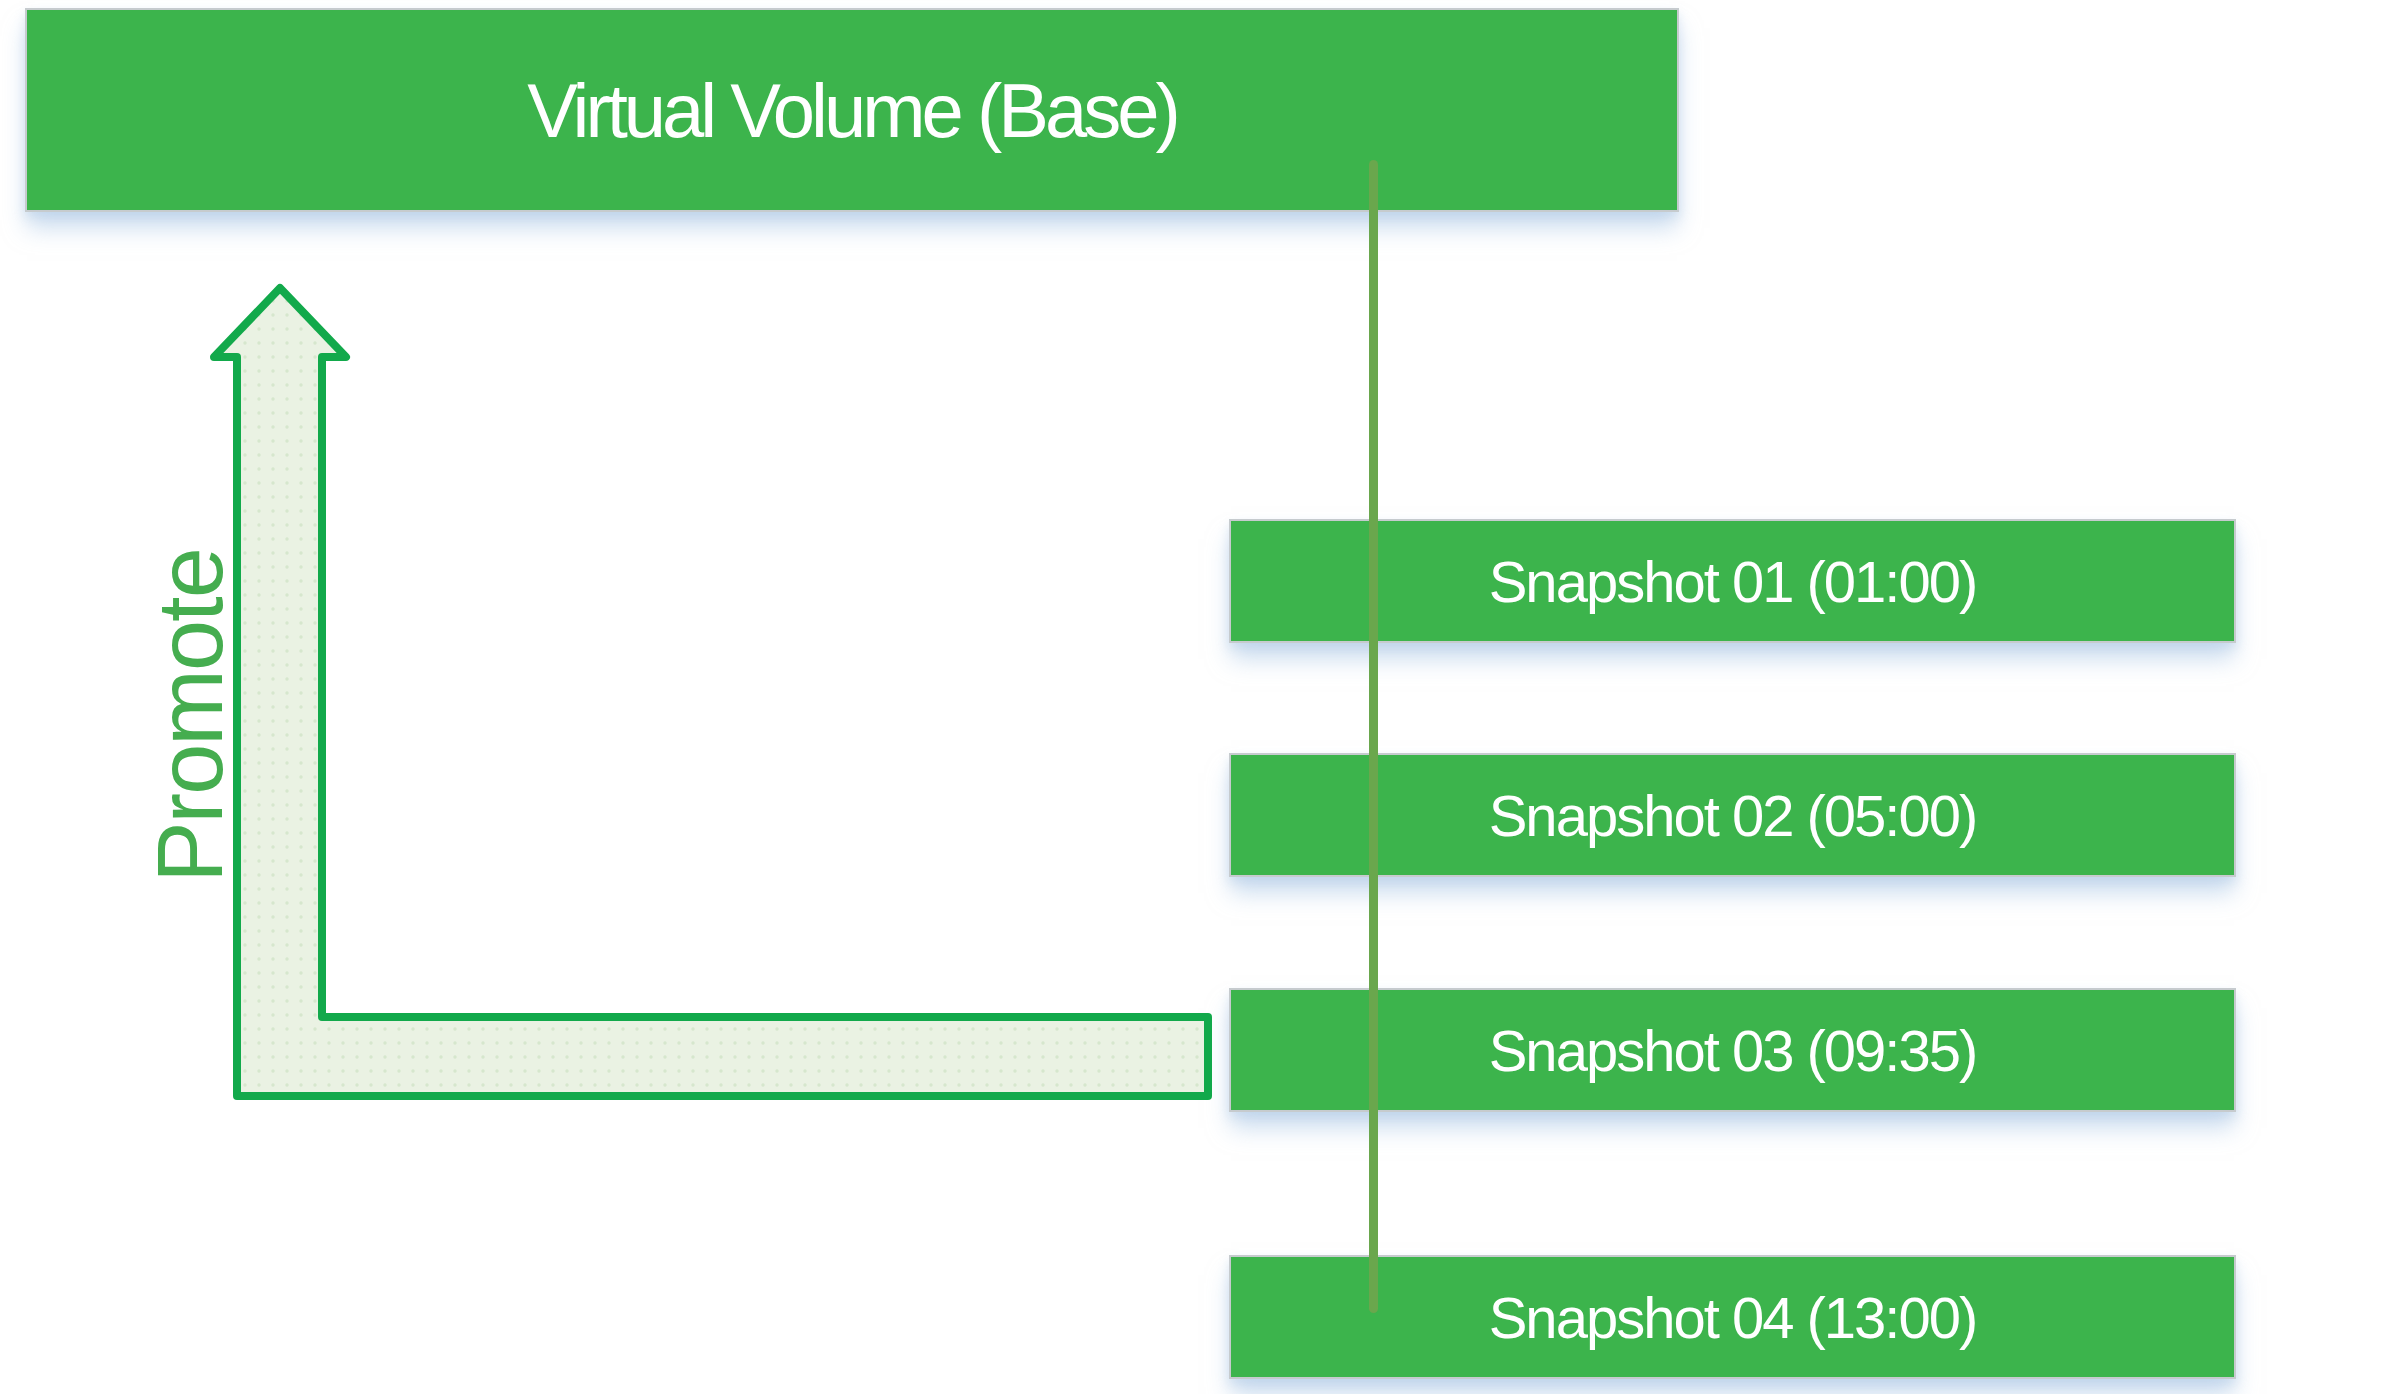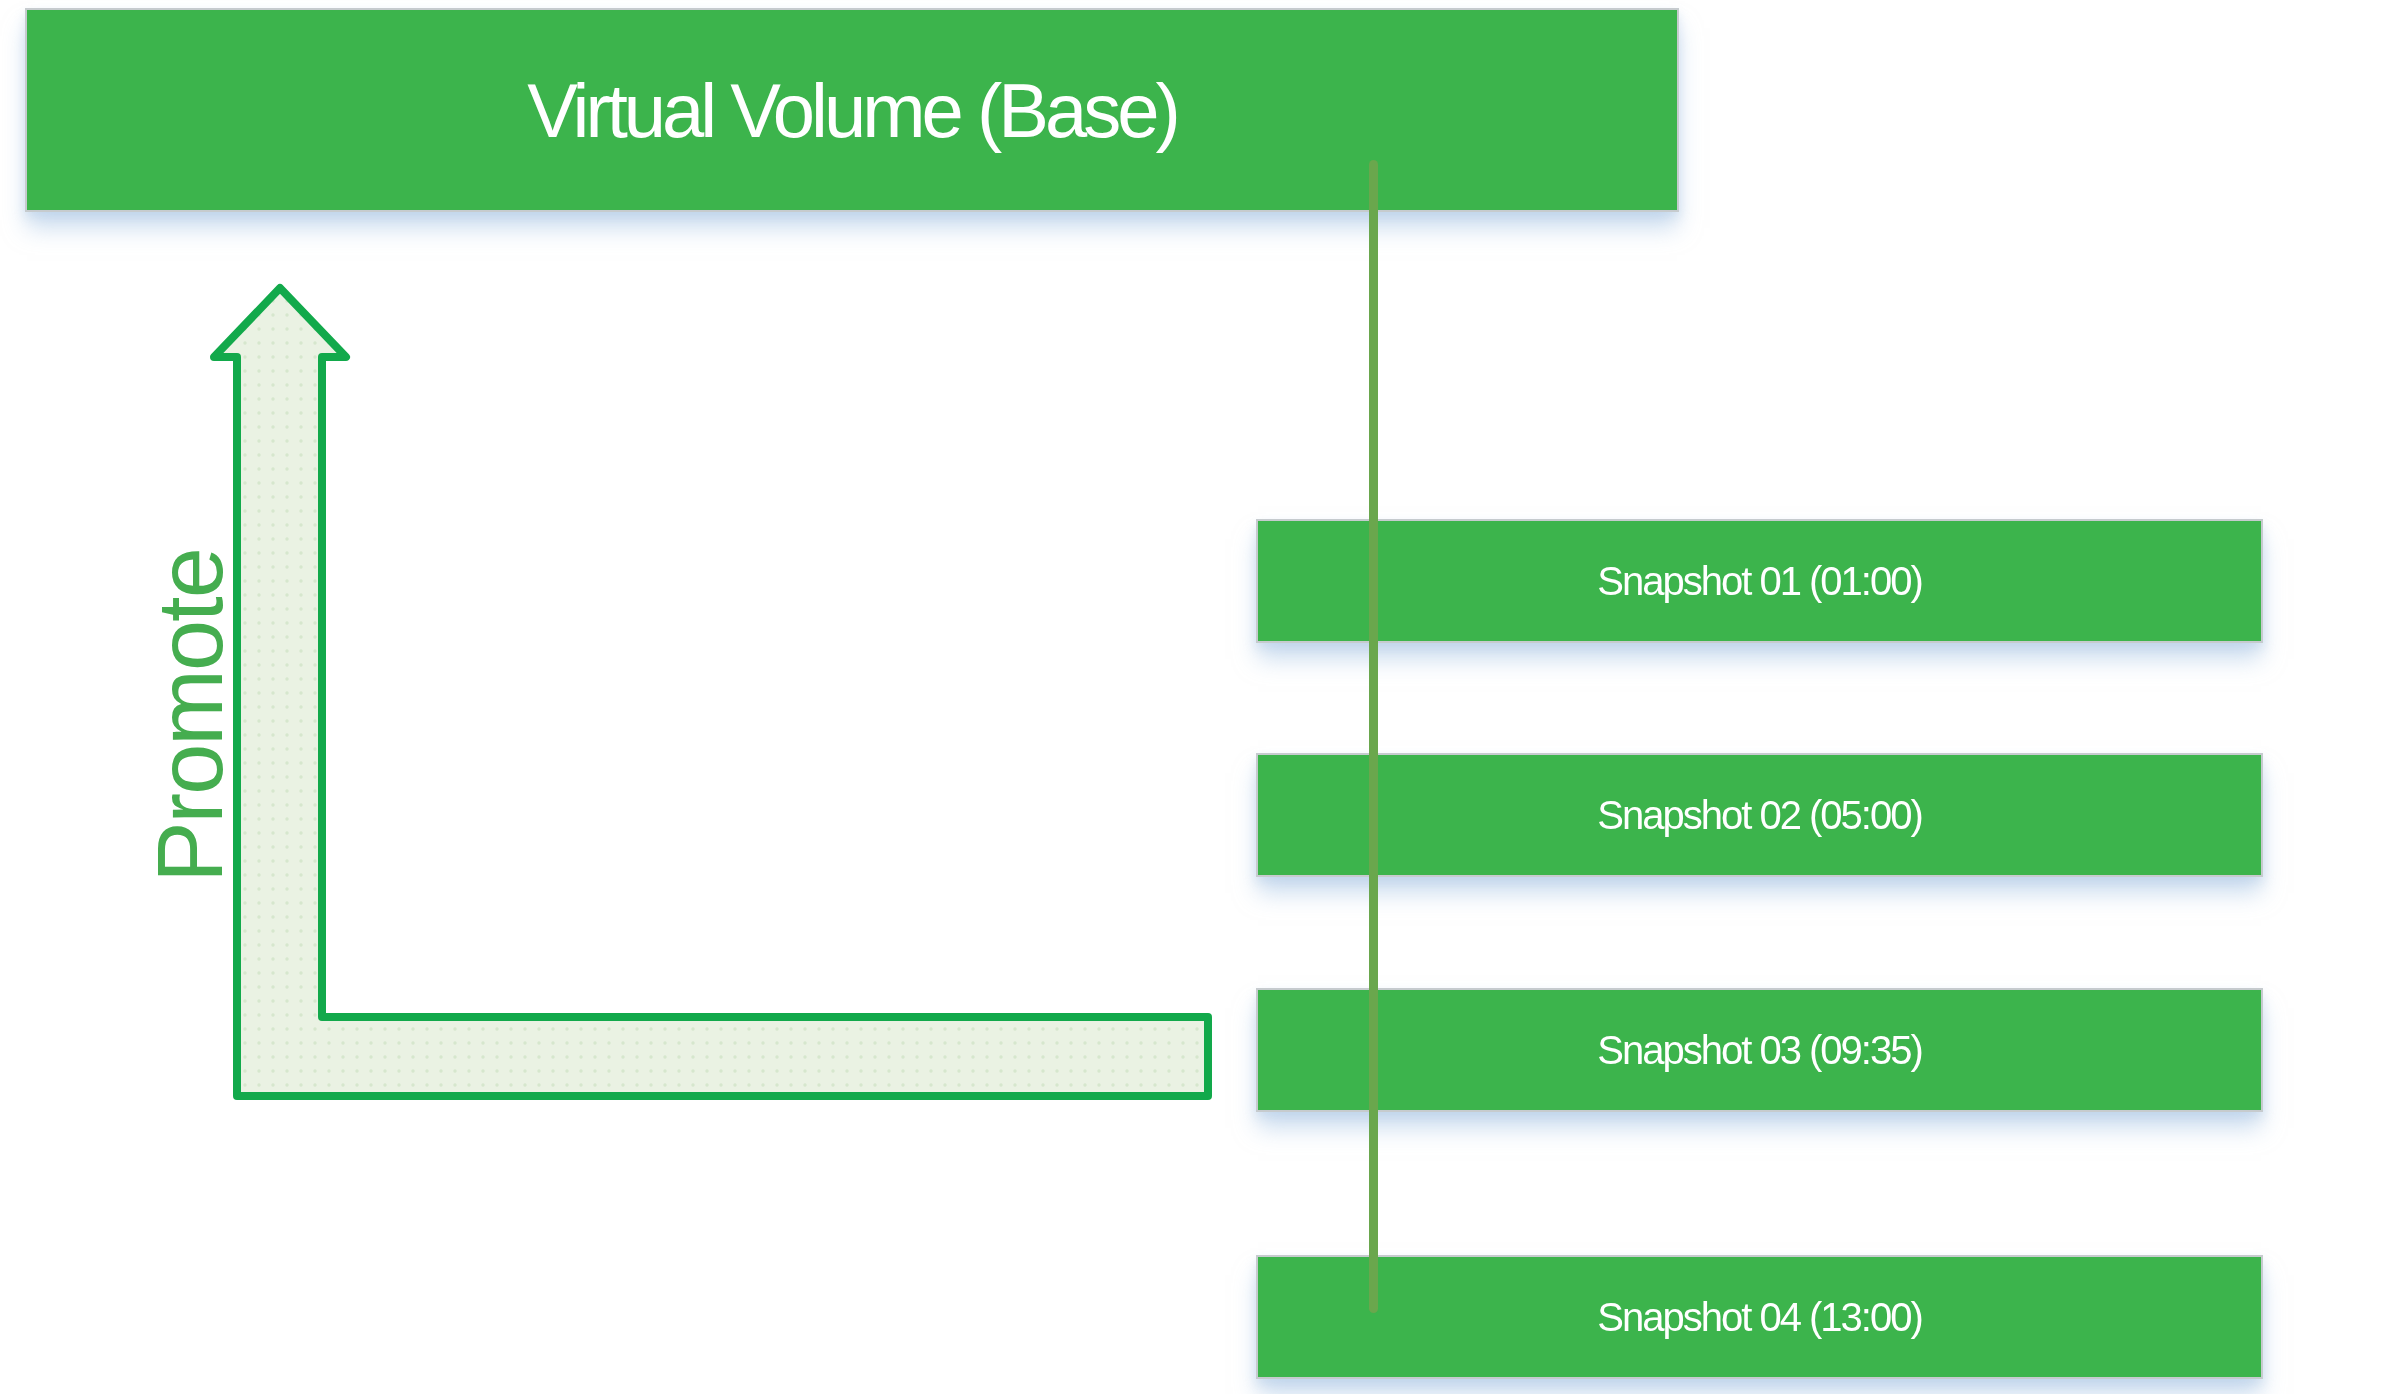--- a/index.html
+++ b/index.html
@@ -37,23 +37,23 @@
     color: var(--text-white);
     z-index: 1;
   }
   .base-bar {
     left: 25px; top: 8px;
     width: 1654px; height: 204px;
     font-size: 76px;
     letter-spacing: -4px;
   }
   .snap-bar {
-    left: 1256px;
+    left: 1229px;
     width: 1007px; height: 124px;
-    font-size: 40px;
+    font-size: 58px;
     letter-spacing: -2px;
   }
   .snap-1 { top: 519px; }
   .snap-2 { top: 753px; text-align: center; }
   .snap-3 { top: 988px; }
   .snap-4 { top: 1227px; margin-top: 28px; }
 
   
   .timeline {
     position: absolute;

